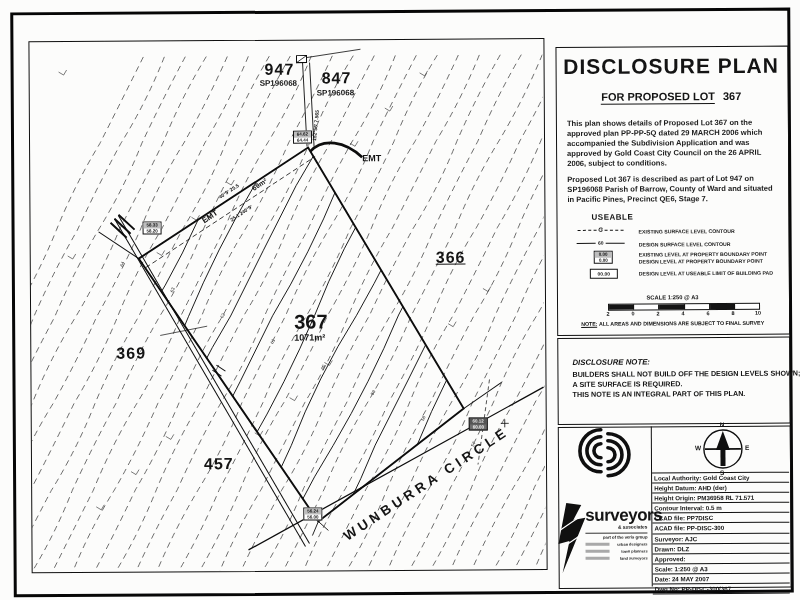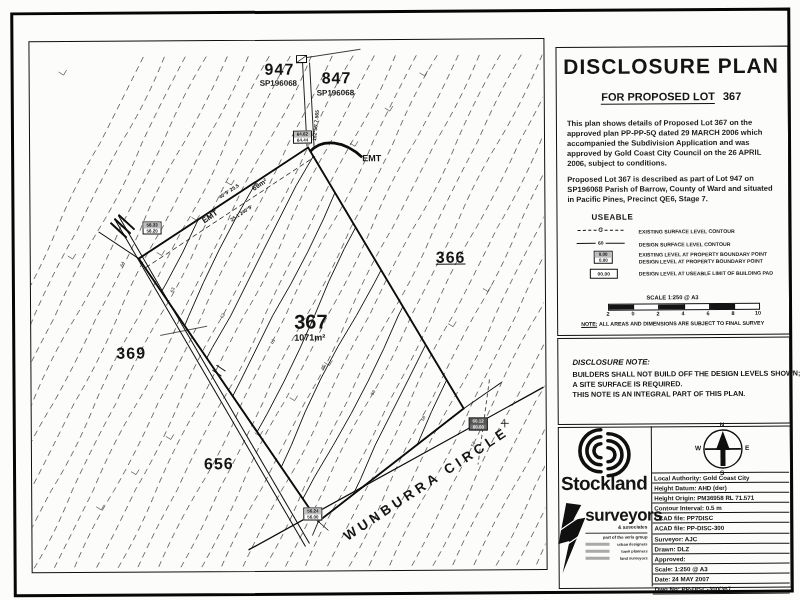--- a/index.html
+++ b/index.html
@@ -219,21 +219,21 @@
   <div class="box" id="box-note"></div>
   <div class="box" id="box-brand"></div>
   <div class="vdivider"></div>
 
   <div class="t lotnum" style="left:266px;top:60px;text-align:right;">947</div>
   <div class="t spnum" style="left:261px;top:78px;">SP196068</div>
   <div class="t lotnum" style="left:323px;top:69px;">847</div>
   <div class="t spnum" style="left:318px;top:88px;">SP196068</div>
   <div class="t lotnum" style="left:436px;top:249px;text-decoration:underline;">366</div>
   <div class="t lotnum" style="left:116px;top:319px;margin-top:24px;">369</div>
-  <div class="t lotnum" style="left:203px;top:454px;">656</div>
+  <div class="t lotnum" style="left:203px;top:454px;">457</div>
   <div class="t" style="left:294px;top:310px;font-size:20px;font-weight:700;">367</div>
   <div class="t" style="left:294px;top:332px;font-size:9px;font-weight:700;">1071m²</div>
   <div class="t" style="left:363px;top:153px;font-size:9px;font-weight:700;">EMT</div>
   <div class="t" style="left:202px;top:211px;font-size:8px;font-weight:700;transform:rotate(-33deg);">EMT</div>
   <div class="t" style="left:252px;top:180px;font-size:7px;font-weight:700;transform:rotate(-33deg);">69m²</div>
   <div class="t" style="left:218px;top:187px;font-size:5px;font-weight:600;transform:rotate(-33deg);">40°9'  25.5</div>
   <div class="t" style="left:229px;top:209px;font-size:5px;font-weight:600;transform:rotate(-33deg);">25.1  240°9'</div>
   <div class="t" style="left:312px;top:140px;font-size:5px;font-weight:600;transform:rotate(-84deg);transform-origin:0 0;">152°56'  7.565</div>
   <div class="t" style="left:328px;top:477px;width:192px;text-align:center;font-size:13.5px;font-weight:600;letter-spacing:4px;transform:rotate(-33deg);">WUNBURRA  CIRCLE</div>
 
@@ -310,21 +310,20 @@
   <span class="t sbt" style="left:758px;">10</span>
   <div class="t note-line">
     <span class="u">NOTE:</span><span> ALL AREAS AND DIMENSIONS ARE SUBJECT TO FINAL SURVEY</span>
   </div>
 
   <div class="t imp-head">DISCLOSURE NOTE:</div>
   <div class="t imp" style="top:371px;">BUILDERS SHALL NOT BUILD OFF THE DESIGN LEVELS SHOWN;</div>
   <div class="t imp" style="top:381px;">A SITE SURFACE IS REQUIRED.</div>
   <div class="t imp" style="top:391px;">THIS NOTE IS AN INTEGRAL PART OF THIS PLAN.</div>
 
-  <div class="t stockland">Stockland</div>
   <div class="t treasure">surveyors</div>
   <div class="t assoc">&amp; associates</div>
   <div class="t veris">part of the veris group</div>
   <div class="svcrow" style="top:543px;">
     <span class="svcbar"></span>
     <span class="svc">urban designers</span>
   </div>
   <div class="svcrow" style="top:550px;">
     <span class="svcbar"></span>
     <span class="svc">town planners</span>

